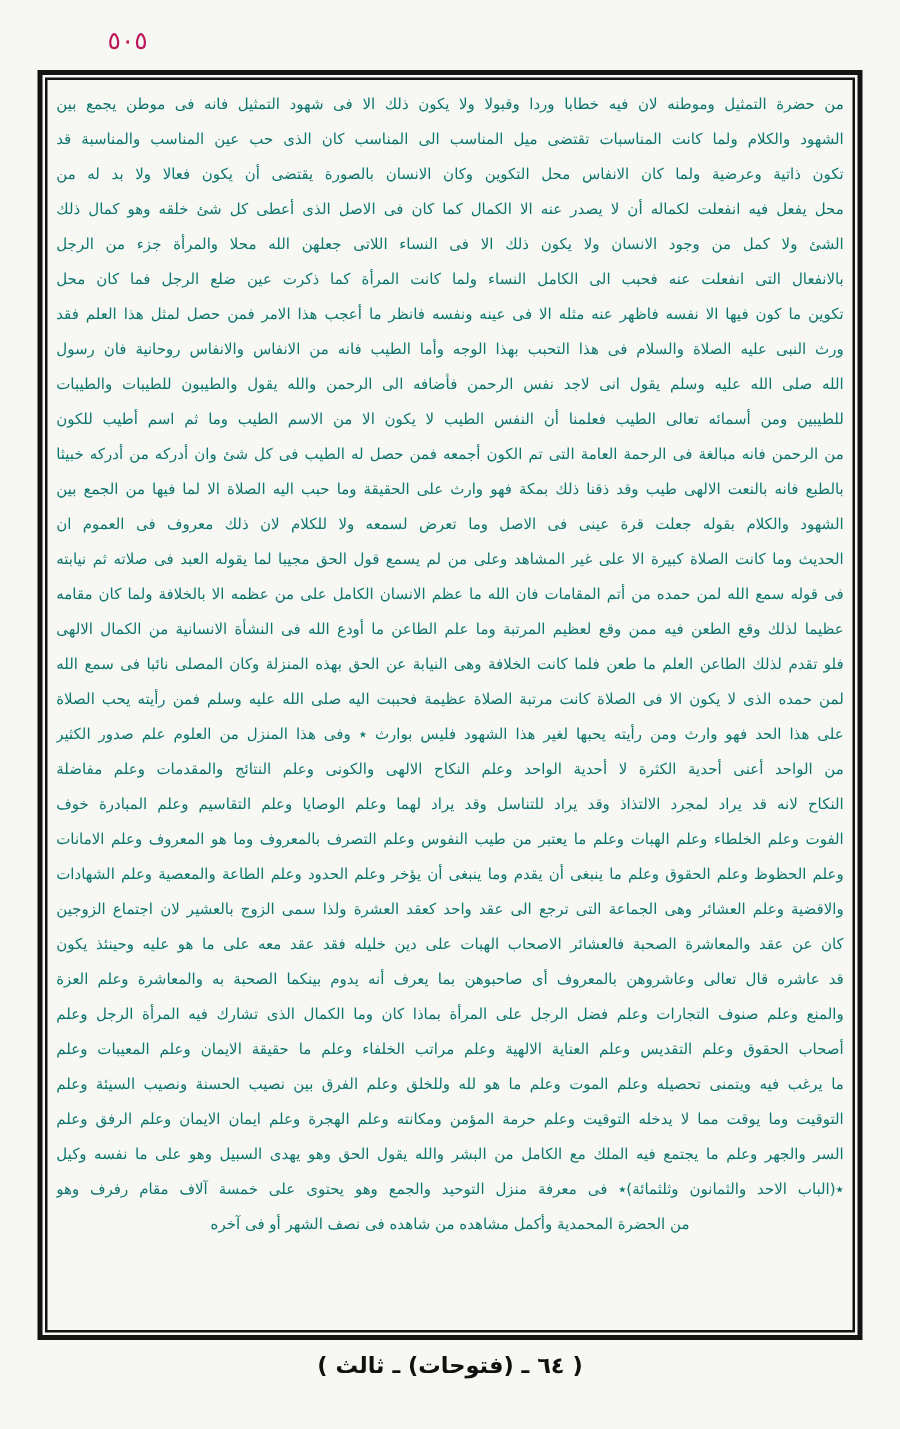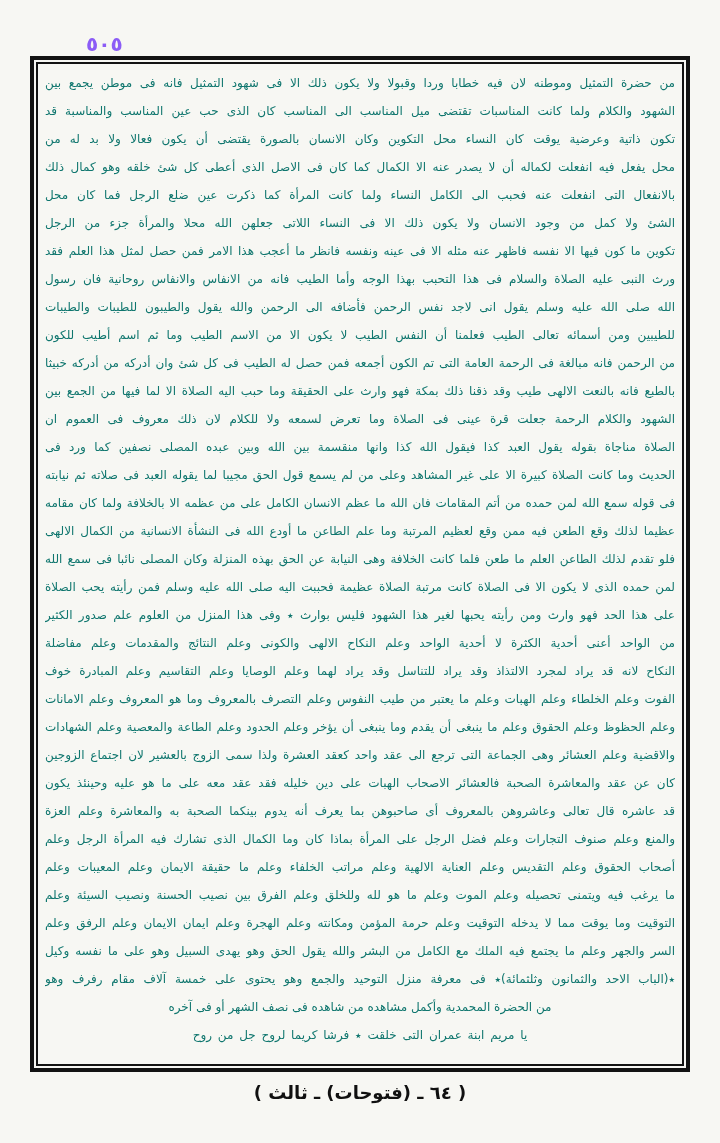--- a/index.html
+++ b/index.html
@@ -6,26 +6,26 @@
   html, body { width: 720px; height: 1143px; }
   body {
     position: relative;
     background: #f7f7f3;
     font-family: "DejaVu Sans", sans-serif;
     color: #151515;
     overflow: hidden;
   }
   .page-number {
     position: absolute;
-    top: 32px;
+    top: 20px;
     left: 86px;
     font-size: 20px;
-    font-weight: bold;
+    font-weight: normal;
     letter-spacing: 4px;
-    color: #8b5cf6;
+    color: #be185d;
   }
   .frame-outer {
     position: absolute;
     left: 30px;
     top: 56px;
     width: 660px;
     height: 1016px;
     border: 4px solid #131313;
     background: #f7f7f3;
   }
@@ -83,32 +83,31 @@
 <div class="page-number">٥٠٥</div>
 
 <div class="frame-outer">
   <div class="frame-inner">
     <div class="body-text">
 
       <div>
 
       <div class="line">من حضرة التمثيل وموطنه لان فيه خطابا وردا وقبولا ولا يكون ذلك الا فى شهود التمثيل فانه فى موطن يجمع بين</div>
           <div class="line">الشهود والكلام ولما كانت المناسبات تقتضى ميل المناسب الى المناسب كان الذى حب عين المناسب والمناسبة قد</div>
-          <div class="line">تكون ذاتية وعرضية يوقت كان النساء محل التكوين وكان الانسان بالصورة يقتضى أن يكون فعالا ولا بد له من</div>
+          <div class="line">تكون ذاتية وعرضية ولما كان الانفاس محل التكوين وكان الانسان بالصورة يقتضى أن يكون فعالا ولا بد له من</div>
           <div class="line">محل يفعل فيه انفعلت لكماله أن لا يصدر عنه الا الكمال كما كان فى الاصل الذى أعطى كل شئ خلقه وهو كمال ذلك</div>
+          <div class="line">الشئ ولا كمل من وجود الانسان ولا يكون ذلك الا فى النساء اللاتى جعلهن الله محلا والمرأة جزء من الرجل</div>
           <div class="line">بالانفعال التى انفعلت عنه فحبب الى الكامل النساء ولما كانت المرأة كما ذكرت عين ضلع الرجل فما كان محل</div>
-          <div class="line">الشئ ولا كمل من وجود الانسان ولا يكون ذلك الا فى النساء اللاتى جعلهن الله محلا والمرأة جزء من الرجل</div>
           <div class="line">تكوين ما كون فيها الا نفسه فاظهر عنه مثله الا فى عينه ونفسه فانظر ما أعجب هذا الامر فمن حصل لمثل هذا العلم فقد</div>
           <div class="line">ورث النبى عليه الصلاة والسلام فى هذا التحبب بهذا الوجه وأما الطيب فانه من الانفاس والانفاس روحانية فان رسول</div>
           <div class="line">الله صلى الله عليه وسلم يقول انى لاجد نفس الرحمن فأضافه الى الرحمن والله يقول والطيبون للطيبات والطيبات</div>
           <div class="line">للطيبين ومن أسمائه تعالى الطيب فعلمنا أن النفس الطيب لا يكون الا من الاسم الطيب وما ثم اسم أطيب للكون</div>
           <div class="line">من الرحمن فانه مبالغة فى الرحمة العامة التى تم الكون أجمعه فمن حصل له الطيب فى كل شئ وان أدركه من أدركه خبيثا</div>
           <div class="line">بالطبع فانه بالنعت الالهى طيب وقد ذقنا ذلك بمكة فهو وارث على الحقيقة وما حبب اليه الصلاة الا لما فيها من الجمع بين</div>
-          <div class="line">الشهود والكلام الرحمة جعلت قرة عينى فى الصلاة وما تعرض لسمعه ولا للكلام لان ذلك معروف فى العموم ان</div>
-          <div class="line">الصلاة مناجاة بقوله يقول العبد كذا فيقول الله كذا وانها منقسمة بين الله وبين عبده المصلى نصفين كما ورد فى</div>
+          <div class="line">الشهود والكلام بقوله جعلت قرة عينى فى الاصل وما تعرض لسمعه ولا للكلام لان ذلك معروف فى العموم ان</div>
           <div class="line">الحديث وما كانت الصلاة كبيرة الا على غير المشاهد وعلى من لم يسمع قول الحق مجيبا لما يقوله العبد فى صلاته ثم نيابته</div>
           <div class="line">فى قوله سمع الله لمن حمده من أتم المقامات فان الله ما عظم الانسان الكامل على من عظمه الا بالخلافة ولما كان مقامه</div>
           <div class="line">عظيما لذلك وقع الطعن فيه ممن وقع لعظيم المرتبة وما علم الطاعن ما أودع الله فى النشأة الانسانية من الكمال الالهى</div>
           <div class="line">فلو تقدم لذلك الطاعن العلم ما طعن فلما كانت الخلافة وهى النيابة عن الحق بهذه المنزلة وكان المصلى نائبا فى سمع الله</div>
           <div class="line">لمن حمده الذى لا يكون الا فى الصلاة كانت مرتبة الصلاة عظيمة فحببت اليه صلى الله عليه وسلم فمن رأيته يحب الصلاة</div>
           <div class="line">على هذا الحد فهو وارث ومن رأيته يحبها لغير هذا الشهود فليس بوارث ٭ وفى هذا المنزل من العلوم علم صدور الكثير</div>
           <div class="line">من الواحد أعنى أحدية الكثرة لا أحدية الواحد وعلم النكاح الالهى والكونى وعلم النتائج والمقدمات وعلم مفاضلة</div>
           <div class="line">النكاح لانه قد يراد لمجرد الالتذاذ وقد يراد للتناسل وقد يراد لهما وعلم الوصايا وعلم التقاسيم وعلم المبادرة خوف</div>
           <div class="line">الفوت وعلم الخلطاء وعلم الهبات وعلم ما يعتبر من طيب النفوس وعلم التصرف بالمعروف وما هو المعروف وعلم الامانات</div>
           <div class="line">وعلم الحظوظ وعلم الحقوق وعلم ما ينبغى أن يقدم وما ينبغى أن يؤخر وعلم الحدود وعلم الطاعة والمعصية وعلم الشهادات</div>
@@ -118,19 +117,18 @@
           <div class="line">والمنع وعلم صنوف التجارات وعلم فضل الرجل على المرأة بماذا كان وما الكمال الذى تشارك فيه المرأة الرجل وعلم</div>
           <div class="line">أصحاب الحقوق وعلم التقديس وعلم العناية الالهية وعلم مراتب الخلفاء وعلم ما حقيقة الايمان وعلم المعيبات وعلم</div>
           <div class="line">ما يرغب فيه ويتمنى تحصيله وعلم الموت وعلم ما هو لله وللخلق وعلم الفرق بين نصيب الحسنة ونصيب السيئة وعلم</div>
           <div class="line">التوقيت وما يوقت مما لا يدخله التوقيت وعلم حرمة المؤمن ومكانته وعلم الهجرة وعلم ايمان الايمان وعلم الرفق وعلم</div>
           <div class="line">السر والجهر وعلم ما يجتمع فيه الملك مع الكامل من البشر والله يقول الحق وهو يهدى السبيل وهو على ما نفسه وكيل</div>
           <div class="line">٭(الباب الاحد والثمانون وثلثمائة)٭ فى معرفة منزل التوحيد والجمع وهو يحتوى على خمسة آلاف مقام رفرف وهو</div>
         </div>
 
       <div class="closing-line">من الحضرة المحمدية وأكمل مشاهده من شاهده فى نصف الشهر أو فى آخره</div>
 
-      <div class="verse-line">يا مريم ابنة عمران التى خلقت ٭ فرشا كريما لروح جل من روح</div>
 
     </div>
   </div>
 </div>
 
 <div class="footer-signature">( ٦٤ ـ (فتوحات) ـ ثالث )</div>
 
 </body></html>

